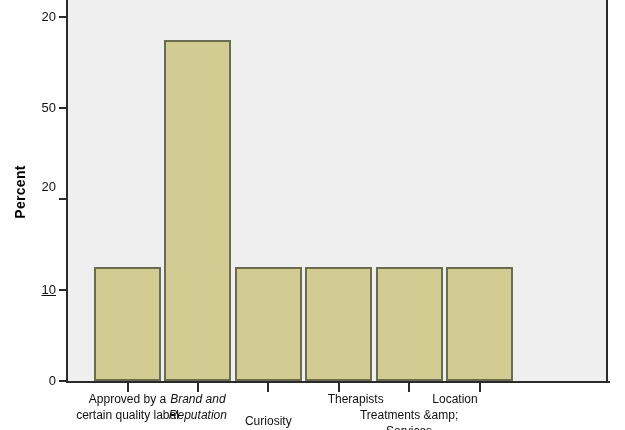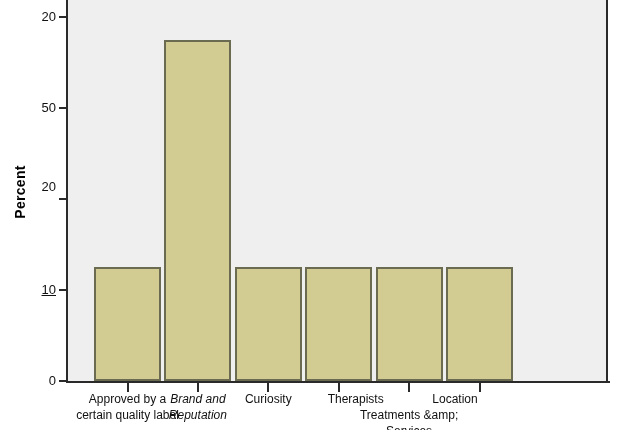--- a/index.html
+++ b/index.html
@@ -138,21 +138,21 @@
       <div class="ytick" style="top: 16px;"></div>
       <div class="ylabel" style="top: 10px;">20</div>
       <div class="bar" title="Approved by a certain quality label: 12.5" style="left: 94px; width: 67px; top: 267.25px; height: 113.75px; background: rgb(211, 204, 146); border-color: rgb(107, 107, 82);"></div>
       <div class="xtick" style="left: 126.5px;"></div>
       <div class="xlabel" style="left: 73.5px;">Approved by a certain quality label</div>
       <div class="bar" title="Brand and Reputation: 37.5" style="left: 164.4px; width: 67px; top: 39.75px; height: 341.25px; background: rgb(211, 204, 146); border-color: rgb(107, 107, 82);"></div>
       <div class="xtick" style="left: 196.9px;"></div>
       <div class="xlabel" style="left: 143.9px; font-style: italic;">Brand and Reputation</div>
       <div class="bar" title="Curiosity: 12.5" style="left: 234.8px; width: 67px; top: 267.25px; height: 113.75px; background: rgb(211, 204, 146); border-color: rgb(107, 107, 82);"></div>
       <div class="xtick" style="left: 267.3px;"></div>
-      <div class="xlabel" style="left: 214.3px;">Curiosity</div>
+      <div class="xlabel" style="left: 214.3px; margin-top: 22px;">Curiosity</div>
       <div class="bar" title="Therapists: 12.5" style="left: 305.2px; width: 67px; top: 267.25px; height: 113.75px; background: rgb(211, 204, 146); border-color: rgb(107, 107, 82);"></div>
       <div class="xtick" style="left: 337.7px;"></div>
       <div class="xlabel" style="left: 284.7px; padding-left: 17px;">Therapists</div>
       <div class="bar" title="Treatments &amp;amp; Services: 12.5" style="left: 375.6px; width: 67px; top: 267.25px; height: 113.75px; background: rgb(211, 204, 146); border-color: rgb(107, 107, 82);"></div>
       <div class="xtick" style="left: 408.1px;"></div>
       <div class="xlabel" style="left: 355.1px; margin-top: 16px;">Treatments &amp;amp; Services</div>
       <div class="bar" title="Location: 12.5" style="left: 446px; width: 67px; top: 267.25px; height: 113.75px; background: rgb(211, 204, 146); border-color: rgb(107, 107, 82);"></div>
       <div class="xtick" style="left: 478.5px;"></div>
       <div class="xlabel" style="left: 401px;">Location</div>
     </div>

